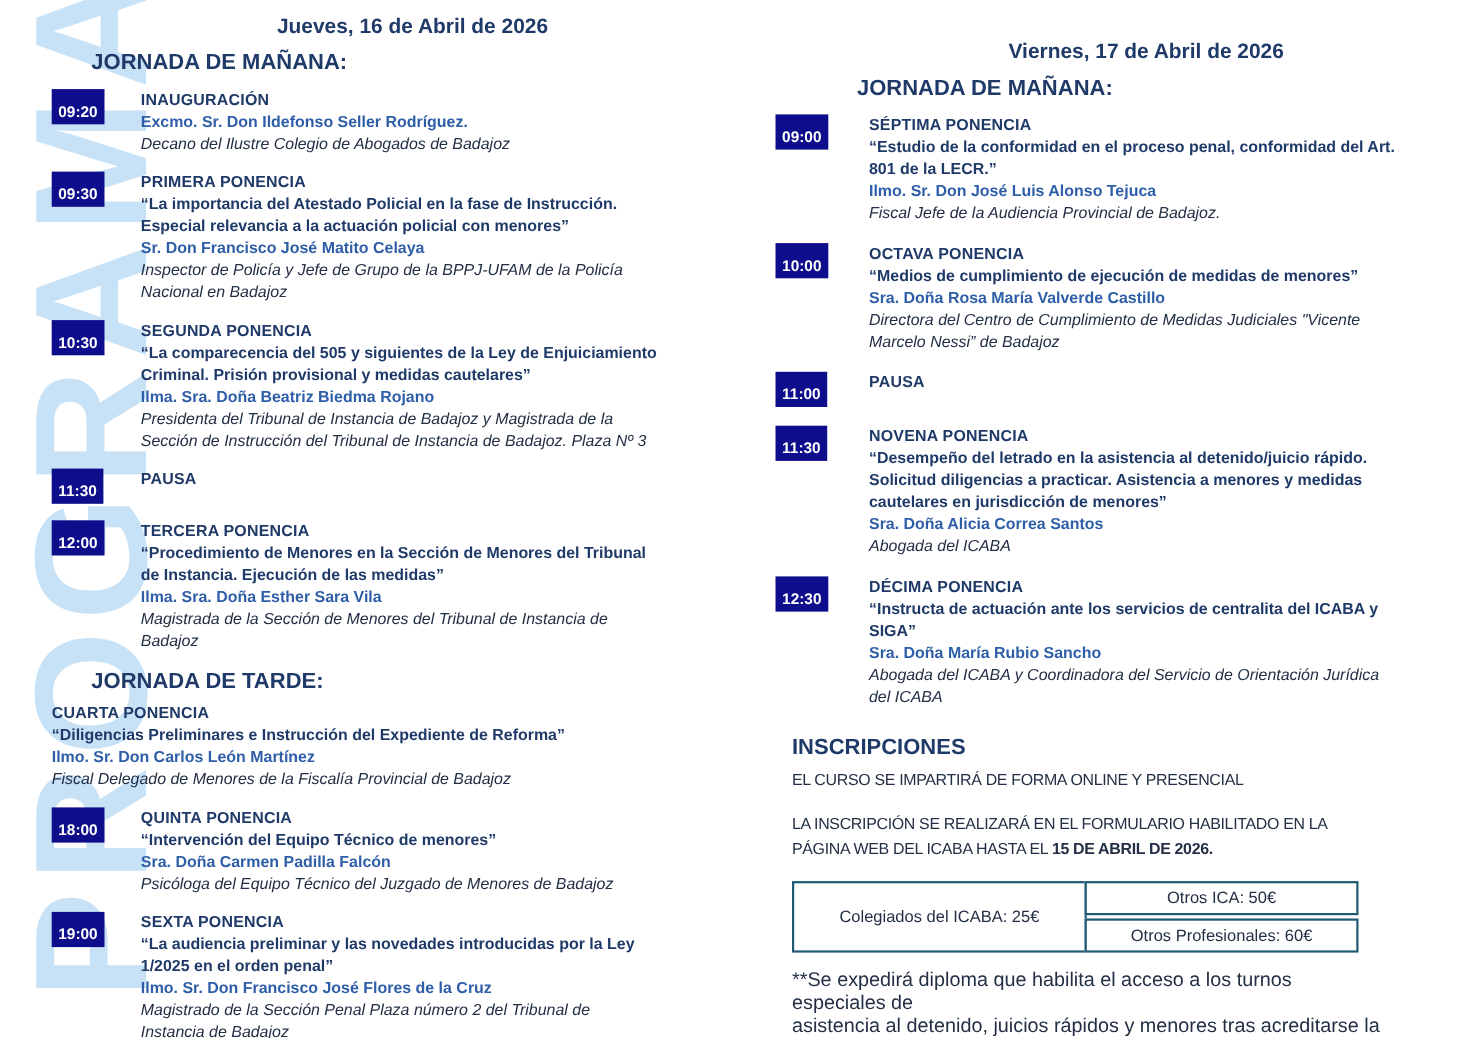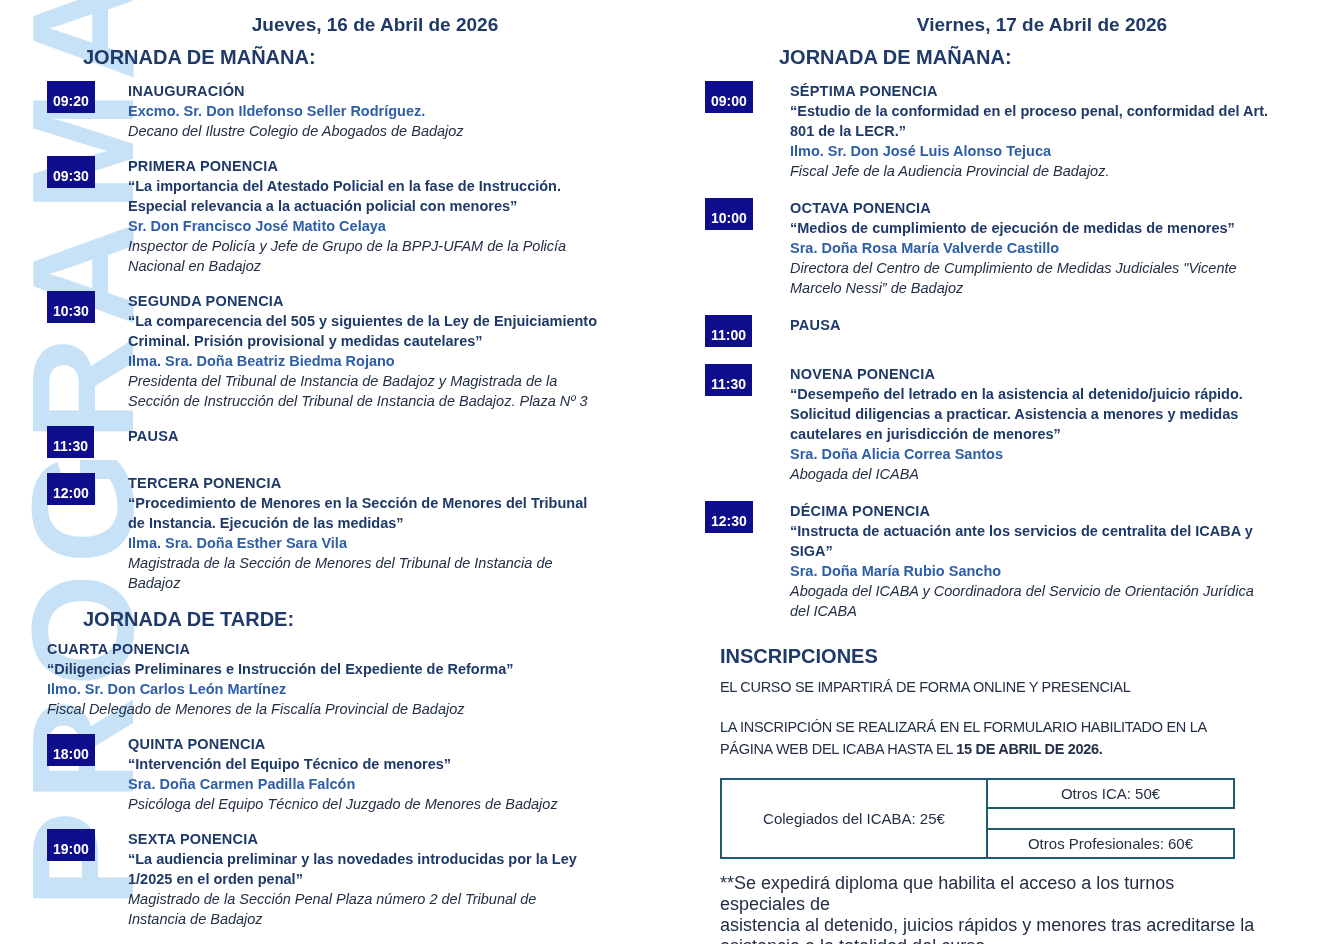--- a/index.html
+++ b/index.html
@@ -22,21 +22,21 @@
     letter-spacing:10px; color:var(--wm); white-space:nowrap;
     z-index:0; user-select:none;
   }
 
   .col{ position:absolute; top:14px; z-index:1; }
   .col-left{ left:47px; width:620px; }
   .col-right{ left:705px; width:600px; }
 
   .day-title{ font-size:19px; font-weight:bold; color:var(--navy); text-align:center; margin-bottom:10px; }
   .col-left .day-title{ padding-left:36px; }
-  .col-right .day-title{ padding-left:74px; }
+  .col-right .day-title{ padding-left:74px;margin-top:23px; }
 
   .section-heading{ font-size:20px; font-weight:bold; color:var(--navy); text-align:left; margin-bottom:12px; }
   .col-left .section-heading{ padding-left:36px; }
   .col-right .section-heading{ padding-left:74px; }
   .section-heading.mid{ margin-top:10px; margin-bottom:8px; }
 
   .session{ display:flex; margin-bottom:15px; }
   .col-right .session{ margin-bottom:17px; }
   .time-col{ width:81px; flex:0 0 81px; }
   .col-right .time-col{ width:85px; flex:0 0 85px; }
@@ -55,21 +55,21 @@
   .ins-title{ font-size:20px; font-weight:bold; color:var(--navy); margin-bottom:8px; }
   .ins-line{ font-size:14.5px; letter-spacing:-0.3px; line-height:22px; color:var(--dark); white-space:pre-line; margin-bottom:18px; }
   .ins-line strong{ font-weight:bold; }
 
   .price-table{ display:flex; width:565px; margin-bottom:14px; }
   .price-left{
     width:268px; border:2px solid var(--tableborder);
     display:flex; align-items:center; justify-content:center;
     font-size:15px; color:var(--dark);
   }
-  .price-right{ width:249px; display:flex; flex-direction:column; gap:19px; margin-left:-2px; }
+  .price-right{ width:249px; display:flex; flex-direction:column; gap:3px; margin-left:-2px; }
   .price-box{
     border:2px solid var(--tableborder); height:31px;
     display:flex; align-items:center; justify-content:center;
     font-size:15px; color:var(--dark); background:#fff;
   }
 
   .ins-note{ font-size:18px; line-height:21px; color:var(--dark); white-space:pre-line; width:540px; }
 </style>
 </head>
 <body>
@@ -146,20 +146,21 @@
           <div class="session-speaker">Sra. Doña Carmen Padilla Falcón</div>
           <div class="session-role">Psicóloga del Equipo Técnico del Juzgado de Menores de Badajoz</div>
         </div>
       </div>
       <div class="session">
         <div class="time-col"><span class="time-badge">19:00</span></div>
         <div class="session-body">
           <div class="session-title">SEXTA PONENCIA</div>
           <div class="session-quote">“La audiencia preliminar y las novedades introducidas por la Ley
 1/2025 en el orden penal”</div>
+          <div class="session-speaker">Ilmo. Sr. Don Francisco José Flores de la Cruz</div>
           <div class="session-role">Magistrado de la Sección Penal Plaza número 2 del Tribunal de
 Instancia de Badajoz</div>
         </div>
       </div>
     </div>
 </section>
 
 <section class="col col-right">
   <h1 class="day-title">Viernes, 17 de Abril de 2026</h1>
   <h2 class="section-heading">JORNADA DE MAÑANA:</h2>

